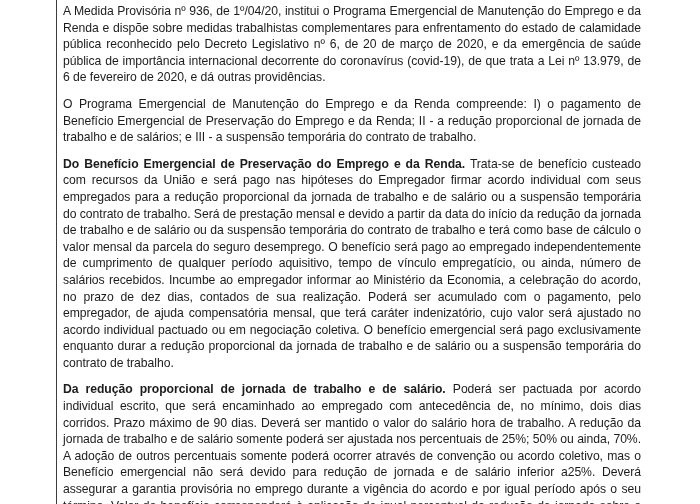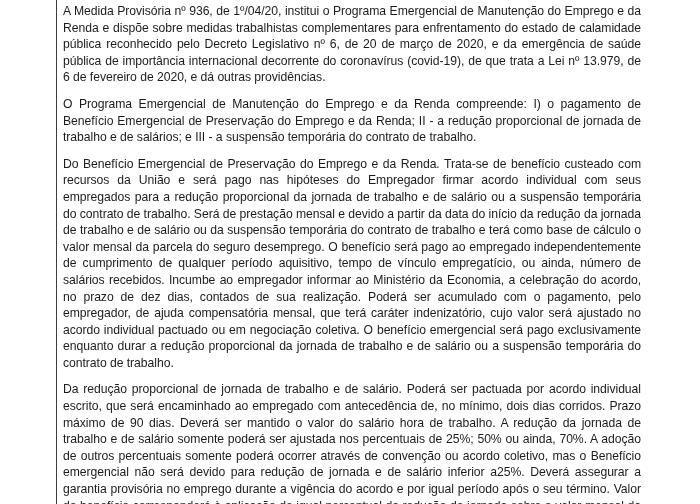--- a/index.html
+++ b/index.html
@@ -30,21 +30,21 @@
       color: #1c1c1c;
       font-size: 12.2px;
       line-height: 16.6px;
       text-align: justify;
       letter-spacing: -0.05px;
     }
     .para {
       margin: 0 0 10px 0;
     }
     .lead {
-      font-weight: 400;
+      font-weight: 700;
       margin-top: 8px;
     }
     
     .lead:not(:empty)::after {
       content: " ";
       font-weight: 400;
     }
   </style>
 </head>
 <body>

